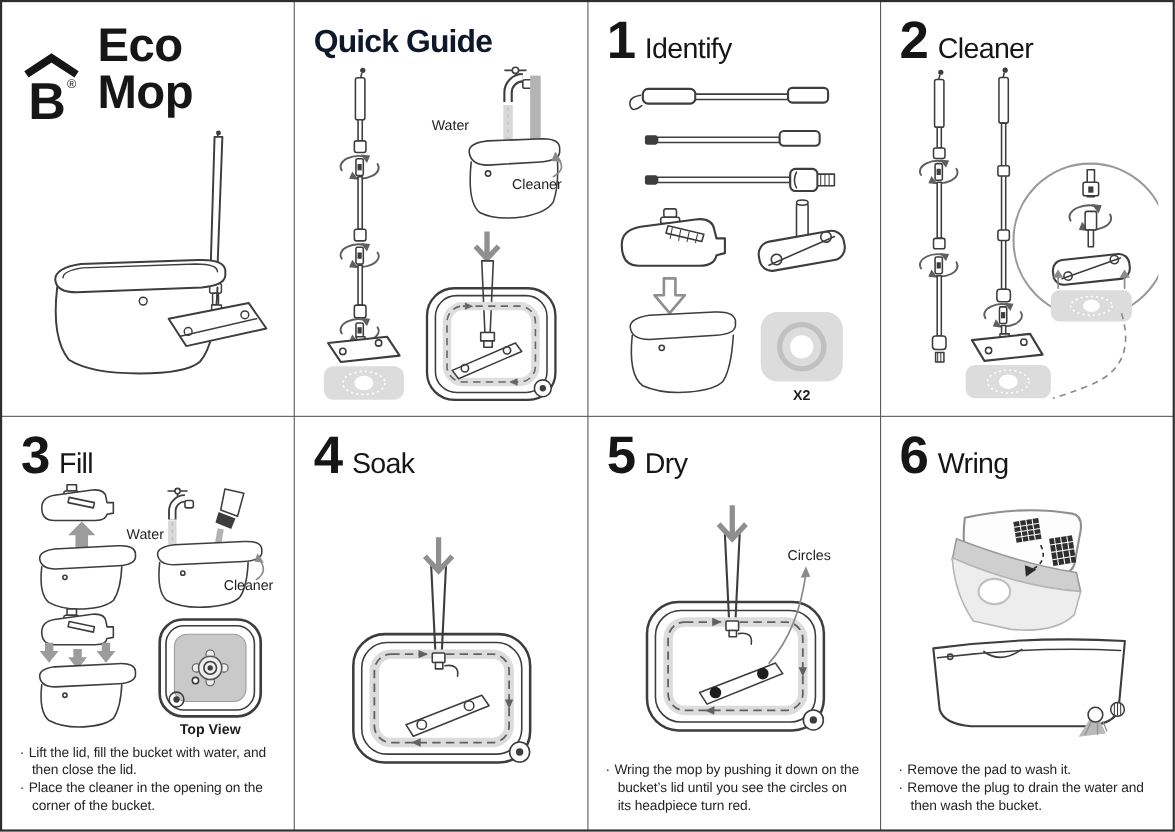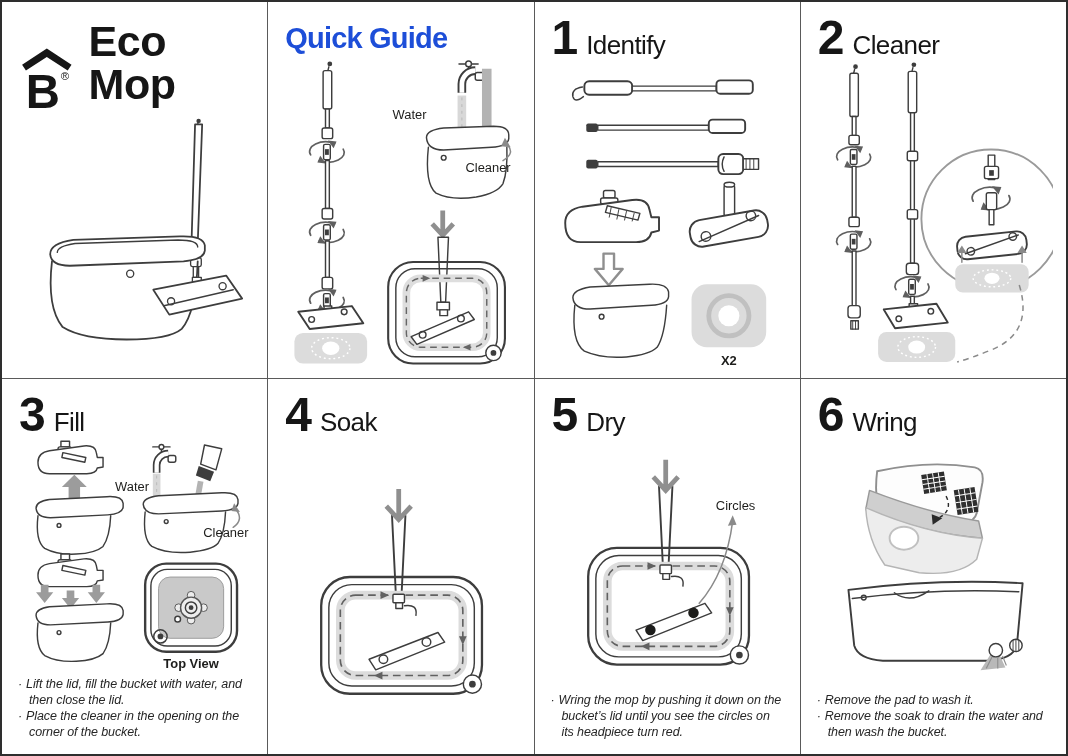--- a/index.html
+++ b/index.html
@@ -20,32 +20,32 @@
   }
   .panel {
     background:#fff;
     padding:8px 13px 6px;
     display:flex; flex-direction:column;
     overflow:hidden;
   }
   .panel-head { display:flex; align-items:baseline; gap:10px; margin:8px 4px 0; flex:0 0 auto; }
   .step-num  { font-size:48px; font-weight:800; letter-spacing:-2px; line-height:.85; color:#161616; }
   .step-title{ font-size:26px; font-weight:400; letter-spacing:-.6px; color:#161616; }
-  .qg-title  { font-size:29px; font-weight:800; letter-spacing:-.8px; margin:12px 4px 0; color:#1d4ed8; }
+  .qg-title  { font-size:29px; font-weight:800; letter-spacing:-.8px; margin:12px 4px 0; color:#0f172a; }
 
   .logo-row { display:flex; align-items:flex-end; gap:12px; margin:10px 2px 0; flex:0 0 auto; }
   .logo-mark { position:relative; width:64px; height:66px; }
   .logo-mark svg { display:block; width:100%; height:100%; }
   .brand-name { font-size:43px; font-weight:800; letter-spacing:-.5px; line-height:1; padding-bottom:6px; color:#161616; }
 
   .illustration { flex:1 1 auto; min-height:0; width:100%; }
   .illustration svg { width:100%; height:100%; display:block; }
 
   .notes { flex:0 0 auto; padding:2px 3px 8px; font-size:12.5px; line-height:1.29; color:#262626; letter-spacing:-.1px; }
-  .note  { padding-left:11px; text-indent:-11px;font-style:italic; }
+  .note  { padding-left:11px; text-indent:-11px; }
   .note .bullet { margin-right:4px; }
 
   
   .ln   { fill:none; stroke:#3d3d3d; stroke-width:2;   stroke-linecap:round; stroke-linejoin:round; }
   .ln15 { fill:none; stroke:#3d3d3d; stroke-width:1.5; stroke-linecap:round; stroke-linejoin:round; }
   .ln1  { fill:none; stroke:#3d3d3d; stroke-width:1;   stroke-linecap:round; }
   .fw   { fill:#fff; stroke:#3d3d3d; stroke-width:2;   stroke-linejoin:round; }
   .fw15 { fill:#fff; stroke:#3d3d3d; stroke-width:1.5; stroke-linejoin:round; }
   .dk   { fill:#3d3d3d; }
   .pad  { fill:#dcdcdc; }
@@ -531,17 +531,17 @@
           <polygon points="184,206 174,222 200,219 194,206" fill="#b9b9b9"></polygon>
           <circle cx="190" cy="201" r="7" class="fw15"></circle>
           <circle cx="211" cy="196" r="6.5" class="fw15"></circle>
           <path d="M208,191 v10 M211,190 v12 M214,191 v10" class="ln1"></path>
           <path d="M186,208 l-6,12 M192,208 l0,12 M197,207 l4,10" stroke="#8f8f8f" stroke-width="1.2" fill="none"></path>
         </g>
       </svg>
     </div>
     <div class="notes">
       <p class="note"><span class="bullet">·</span><span>Remove the pad to wash it.</span></p>
-      <p class="note"><span class="bullet">·</span><span>Remove the soak to drain the water and then wash the bucket.</span></p>
+      <p class="note"><span class="bullet">·</span><span>Remove the plug to drain the water and then wash the bucket.</span></p>
     </div>
   </section>
 
 </div>
 
 </body></html>

